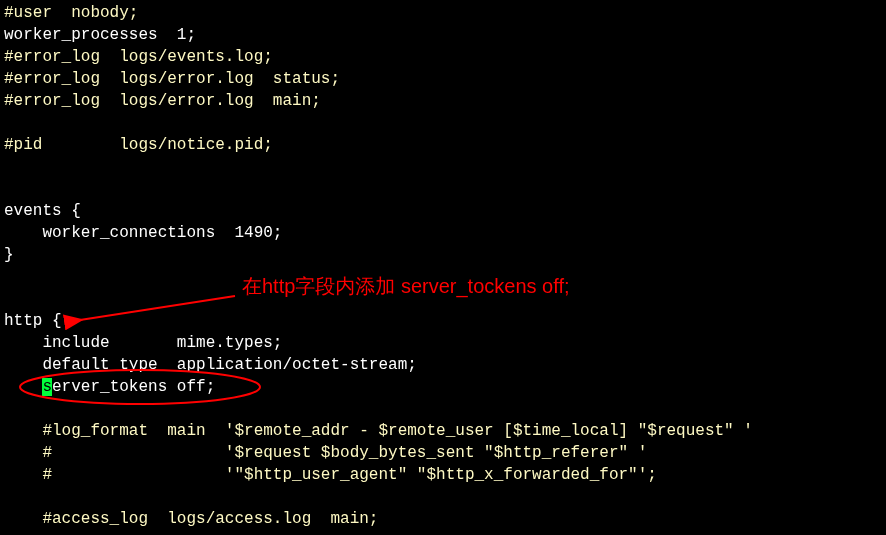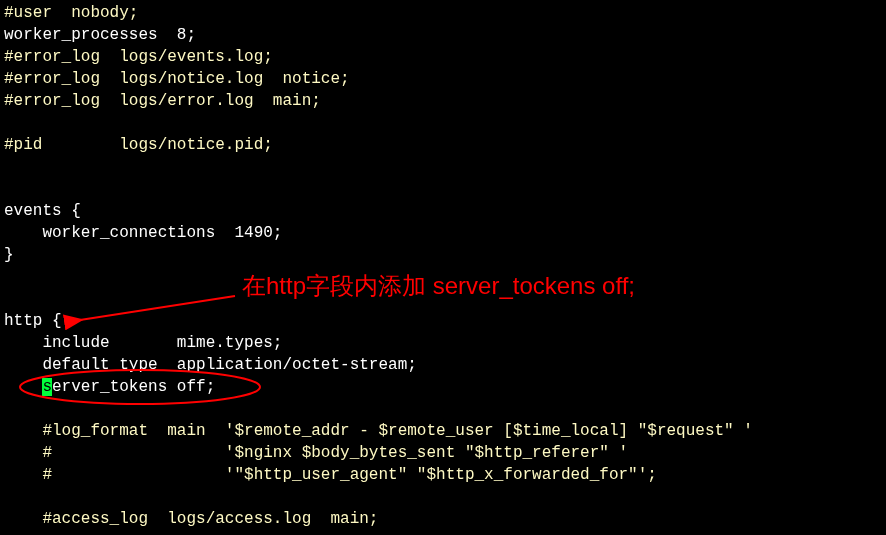--- a/index.html
+++ b/index.html
@@ -29,53 +29,53 @@
   
   .anno {
     position: absolute;
     pointer-events: none;
   }
   .anno-text {
     left: 242px;
     top: 275px;
     color: #ff0000;
     font-family: "Microsoft YaHei", "SimHei", sans-serif;
-    font-size: 24px;
+    font-size: 20px;
     font-weight: 400;
     white-space: nowrap;
   }
   .anno-svg {
     left: 0; top: 0;
     width: 886px; height: 535px;
   }
 </style>
 </head>
 <body>
 
 <pre id="editor"><span><span class="cmt">#user  nobody;</span></span>
-<span><span class="txt">worker_processes  8;</span></span>
+<span><span class="txt">worker_processes  1;</span></span>
 <span><span class="cmt">#error_log  logs/events.log;</span></span>
-<span><span class="cmt">#error_log  logs/notice.log  notice;</span></span>
+<span><span class="cmt">#error_log  logs/error.log  status;</span></span>
 <span><span class="cmt">#error_log  logs/error.log  main;</span></span>
 <span><span class="txt"></span></span>
 <span><span class="cmt">#pid        logs/notice.pid;</span></span>
 <span><span class="txt"></span></span>
 <span><span class="txt"></span></span>
 <span><span class="txt">events {</span></span>
 <span><span class="txt">    worker_connections  1490;</span></span>
 <span><span class="txt">}</span></span>
 <span><span class="txt"></span></span>
 <span><span class="txt"></span></span>
 <span><span class="txt">http {</span></span>
 <span><span class="txt">    include       mime.types;</span></span>
 <span><span class="txt">    default_type  application/octet-stream;</span></span>
 <span><span class="txt">    </span><span class="cursor">s</span><span class="txt">erver_tokens off;</span></span>
 <span><span class="txt"></span></span>
 <span><span class="txt">    </span><span class="cmt">#log_format  main  '$remote_addr - $remote_user [$time_local] "$request" '</span></span>
-<span><span class="txt">    </span><span class="cmt">#                  '$nginx $body_bytes_sent "$http_referer" '</span></span>
+<span><span class="txt">    </span><span class="cmt">#                  '$request $body_bytes_sent "$http_referer" '</span></span>
 <span><span class="txt">    </span><span class="cmt">#                  '"$http_user_agent" "$http_x_forwarded_for"';</span></span>
 <span><span class="txt"></span></span>
 <span><span class="txt">    </span><span class="cmt">#access_log  logs/access.log  main;</span></span>
 </pre>
 
 <div class="anno anno-text">在http字段内添加 server_tockens off;</div>
 
 <svg class="anno anno-svg" xmlns="http://www.w3.org/2000/svg">
   <defs>
     <marker id="arrowhead" markerWidth="10" markerHeight="8" refX="2" refY="4" orient="auto">

